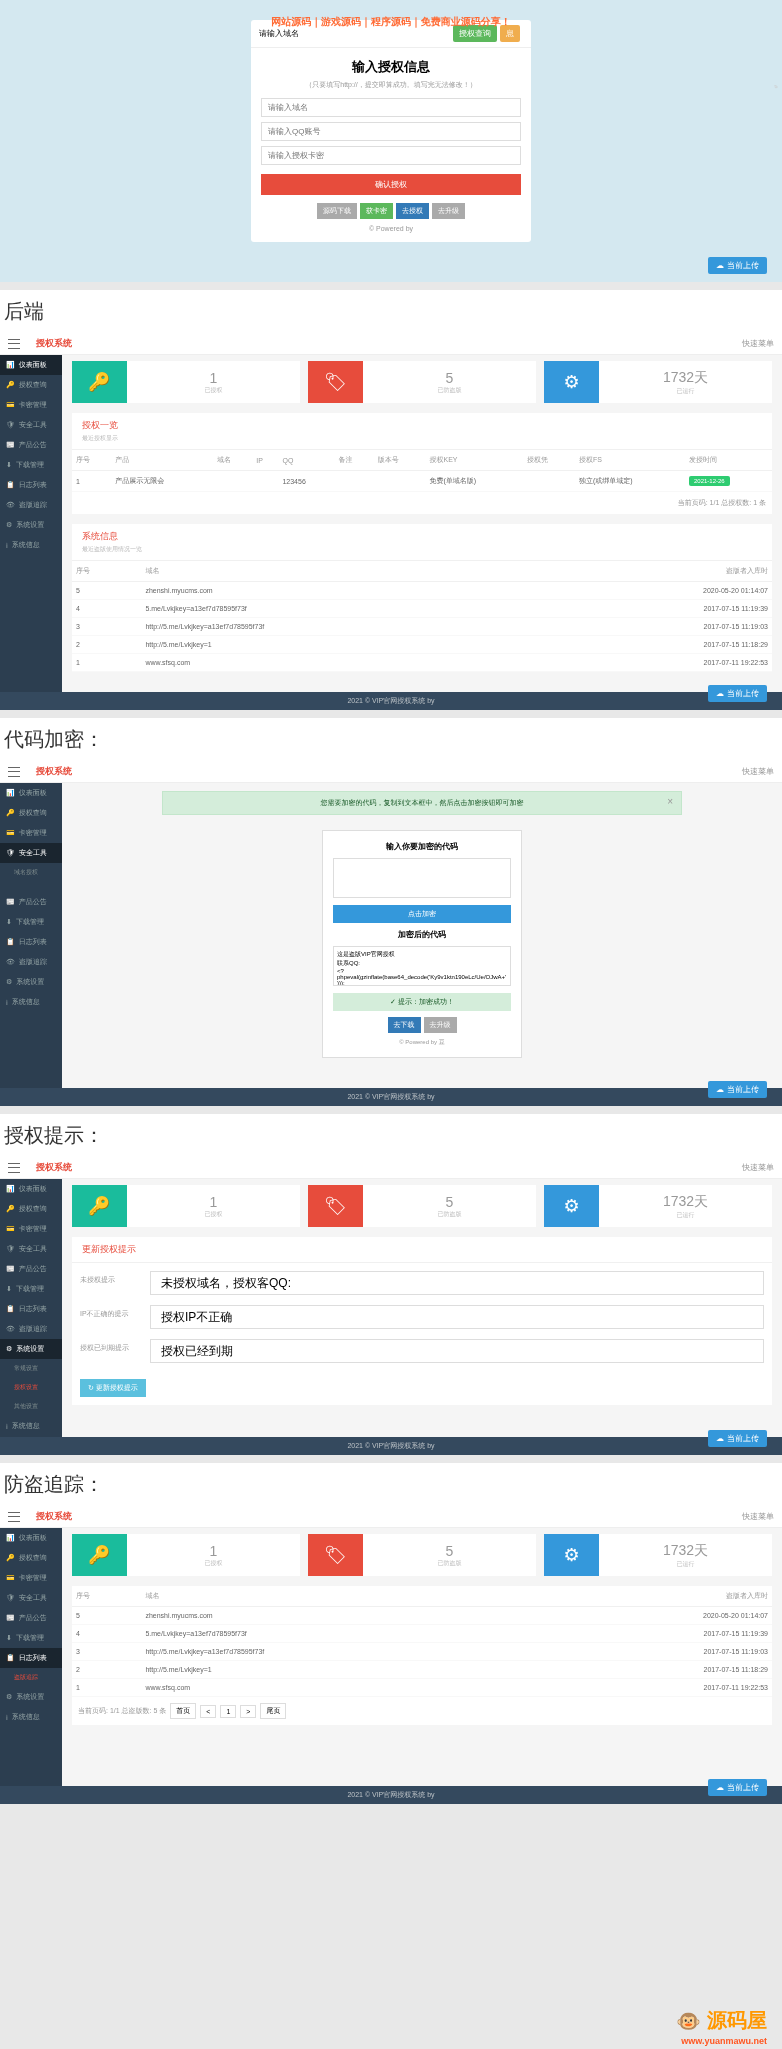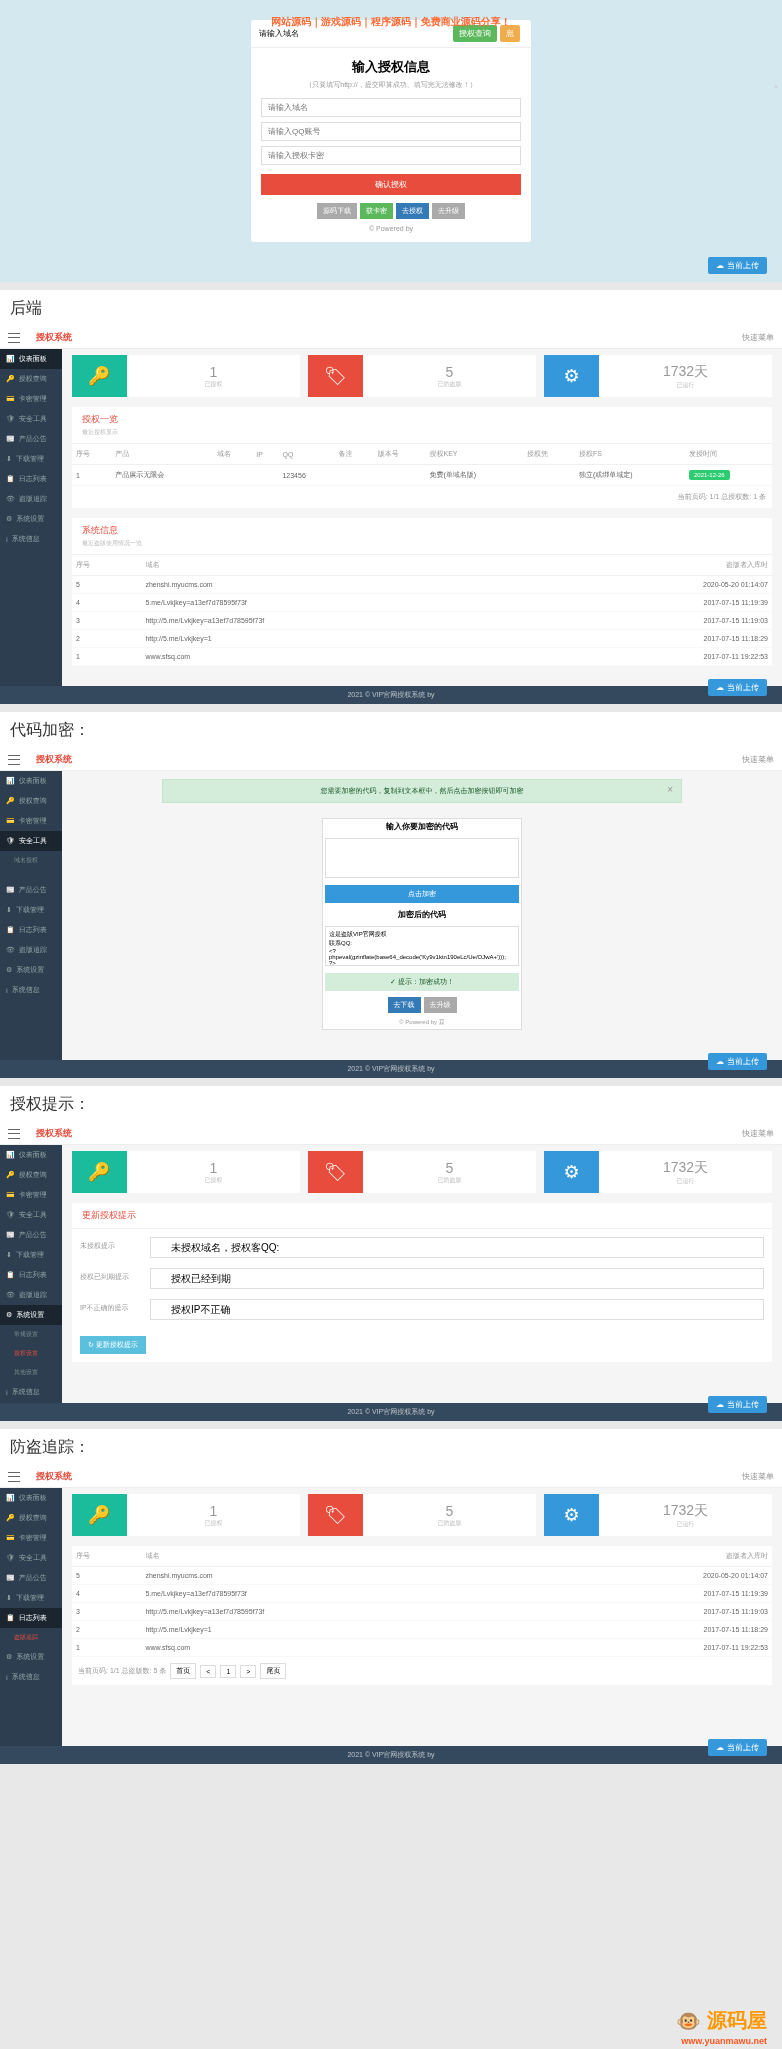--- a/index.html
+++ b/index.html
@@ -1,18 +1,18 @@
 <!DOCTYPE html>
 <html><head>
 <meta charset="utf-8">
 <style>
 *{margin:0;padding:0;box-sizing:border-box;font-family:"Microsoft YaHei",Arial,sans-serif}
 body{background:#e8e8e8;font-size:9px}
 .screenshot{background:#fff;margin-bottom:8px;position:relative}
-.section-title{font-size:16px;padding:8px 10px;background:#fff;color:#333}
+.section-title{font-size:20px;padding:8px 4px;background:#fff;color:#333}
 
 
 .s1{background:#d4e8f0;padding:20px 0 40px}
 .s1-card{width:280px;margin:0 auto;background:#fff;border-radius:3px;overflow:hidden}
 .s1-header{display:flex;align-items:center;padding:5px 8px;border-bottom:1px solid #eee;font-size:8px}
 .s1-header .tab{padding:3px 6px;margin-right:3px;border-radius:2px}
 .s1-header .tab.active{background:#5cb85c;color:#fff}
 .s1-header .tab.orange{background:#f0ad4e;color:#fff}
 .s1-body{padding:10px;text-align:center}
 .s1-body h3{font-size:13px;margin-bottom:4px}
@@ -67,32 +67,32 @@
 .badge{display:inline-block;padding:2px 5px;border-radius:2px;font-size:6px}
 .badge-green{background:#2ecc71;color:#fff}
 .pagination{text-align:right;padding:6px;font-size:7px;color:#999}
 
 .admin-footer{background:#34495e;color:#bdc3c7;text-align:center;padding:4px;font-size:7px}
 
 
 .encrypt-wrap{padding:30px 100px}
 .alert-green{background:#d4edda;border:1px solid #c3e6cb;color:#155724;padding:6px;font-size:7px;text-align:center;margin-bottom:15px;position:relative}
 .alert-green .close{position:absolute;right:8px;top:4px;font-size:10px;color:#999}
-.encrypt-card{width:200px;margin:0 auto;background:#fff;padding:2px;border:1px solid #ddd}
+.encrypt-card{width:200px;margin:0 auto;background:#fff;padding:10px;border:1px solid #ddd}
 .encrypt-card h5{font-size:8px;text-align:center;margin-bottom:6px}
 .encrypt-card textarea{width:100%;height:40px;border:1px solid #ddd;font-size:6px;padding:3px;margin-bottom:5px;resize:none}
 .encrypt-card .btn-full{width:100%;background:#3498db;color:#fff;border:none;padding:4px;font-size:7px;margin-bottom:6px}
 .encrypt-result{background:#d4edda;color:#155724;padding:4px;font-size:7px;text-align:center;margin-bottom:6px}
 .encrypt-btns{display:flex;gap:3px;justify-content:center}
 
 
 .form-row{display:flex;margin-bottom:10px;align-items:flex-start}
 .form-label{width:70px;font-size:7px;color:#999;padding-top:4px}
 .form-input{flex:1}
-.form-input input,.form-input textarea{width:100%;border:1px solid #ddd;padding:4px 20px;font-size:10px}
+.form-input input,.form-input textarea{width:100%;border:1px solid #ddd;padding:4px 10px;font-size:12px}
 .btn-info{background:#5bc0de;color:#fff;border:none;padding:4px 8px;font-size:7px;margin-top:6px}
 
 
 .watermark{position:fixed;bottom:15px;right:15px;font-size:20px;color:#ff9800;font-weight:bold;display:flex;align-items:center;gap:6px;z-index:100}
 .watermark .url{position:absolute;bottom:-12px;right:0;font-size:9px;color:#ff5722}
 
 
 .hashtag{position:absolute;right:3px;top:30%;writing-mode:vertical-lr;font-size:6px;color:#ccc}
 </style>
 </head>
@@ -462,26 +462,26 @@
       <div class="panel">
         <div class="panel-head">
             <h4>更新授权提示</h4>
           </div>
         <div class="panel-body">
           <div class="form-row">
               <div class="form-label">未授权提示</div>
               <div class="form-input"><input value="未授权域名，授权客QQ:" style=""></div>
             </div>
           <div class="form-row">
+              <div class="form-label">IP不正确的提示</div>
+              <div class="form-input"><input value="授权IP不正确" style=""></div>
+            </div>
+          <div class="form-row">
               <div class="form-label">授权已到期提示</div>
               <div class="form-input"><input value="授权已经到期" style=""></div>
-            </div>
-          <div class="form-row">
-              <div class="form-label">IP不正确的提示</div>
-              <div class="form-input"><input value="授权IP不正确" style=""></div>
             </div>
           <button class="btn-info"><span>↻</span> <span>更新授权提示</span></button>
         </div>
       </div>
     </div>
   </div>
   <div class="admin-footer">2021 © VIP官网授权系统 by</div>
   <div class="upload-badge">
       <span>☁</span>
       <span>当前上传</span>

